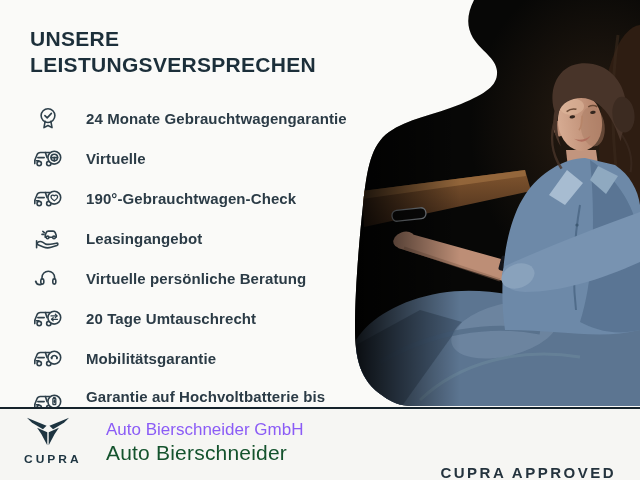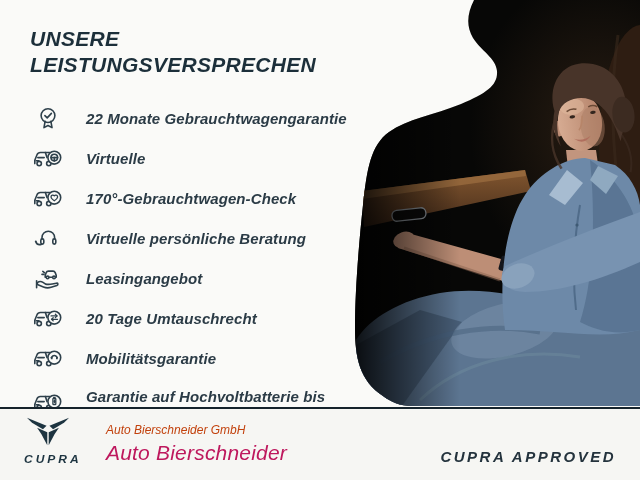--- a/index.html
+++ b/index.html
@@ -2,21 +2,21 @@
 <html><head>
 <meta charset="utf-8">
 <style>
   html,body{margin:0;padding:0;}
   body{
     width:640px;height:480px;overflow:hidden;position:relative;
     background:#fafaf8;
     font-family:"Liberation Sans","DejaVu Sans",sans-serif;
     -webkit-font-smoothing:antialiased;
   }
-  .canvas{position:absolute;inset:0;width:640px;height:480px;font-style:italic;}
+  .canvas{position:absolute;inset:0;width:640px;height:480px;}
   .photo{position:absolute;top:0;left:0;z-index:1;}
   .content{position:absolute;left:30px;top:26px;width:340px;z-index:2;}
   .content h1{
     margin:0;font-size:21px;line-height:26px;font-weight:700;
     color:#1c2f3a;letter-spacing:.3px;
   }
   ul.benefits{list-style:none;margin:28px 0 0;padding:0;}
   .row{display:flex;align-items:center;gap:20px;height:24px;margin-bottom:16px;}
   .row:last-child{align-items:flex-start;height:auto;margin-bottom:0;}
   .row:last-child .ic{margin-top:1px;}
@@ -29,24 +29,24 @@
   footer.footer{
     position:absolute;left:0;right:0;top:407px;bottom:0;z-index:3;
     background:#f6f6f3;border-top:2px solid #15232c;box-sizing:border-box;
   }
   .brand{position:absolute;left:24px;top:5px;width:66px;text-align:left;}
   .wordmark{
     margin-top:2px;font-size:12px;font-weight:700;letter-spacing:3px;
     color:#1d3440;transform:scaleY(.92);
   }
   .dealer{position:absolute;left:106px;top:13px;}
-  .dealer-small{font-size:12px;line-height:16px;color:#c2410c;font-weight:400;}
-  .dealer-large{font-size:21px;line-height:24px;color:#be185d;font-weight:400;margin-top:3px;letter-spacing:.2px;}
+  .dealer-small{font-size:17px;line-height:16px;color:#8b5cf6;font-weight:400;}
+  .dealer-large{font-size:21px;line-height:24px;color:#14532d;font-weight:400;margin-top:3px;letter-spacing:.2px;}
   .approved{
-    position:absolute;right:24px;top:39px;
+    position:absolute;right:24px;top:55px;
     font-size:15px;font-weight:700;letter-spacing:2.5px;color:#24333d;
   }
 </style>
 </head>
 <body>
 
 <div class="canvas">
 
   <svg class="photo" width="640" height="410" viewBox="0 0 640 410">
     <defs>
@@ -156,21 +156,21 @@
     <ul class="benefits">
 
       <li class="row">
         <span class="ic">
           <svg width="32" height="28" viewBox="0 0 32 26" fill="none" stroke="#2e404b" stroke-width="1.6" stroke-linecap="round" stroke-linejoin="round">
             <circle cx="16" cy="10.6" r="6.9"></circle>
             <polyline points="12.9 10.6 15.2 12.9 19.4 8.4"></polyline>
             <path d="M13.1 16.4 L12 22.6 L16 20.5 L20 22.6 L18.9 16.4"></path>
           </svg>
         </span>
-        <span class="lbl">22 Monate Gebrauchtwagengarantie</span>
+        <span class="lbl">24 Monate Gebrauchtwagengarantie</span>
       </li>
 
       <li class="row">
         <span class="ic">
           <svg width="32" height="28" viewBox="0 0 32 26" fill="none" stroke="#2e404b" stroke-width="1.6" stroke-linecap="round" stroke-linejoin="round">
             <use href="#icar"></use>
             <circle cx="22.3" cy="12.6" r="6.4" fill="#fafaf8"></circle>
             <circle cx="22.3" cy="12.6" r="3.3"></circle>
             <circle cx="22.3" cy="12.6" r="1" fill="#2e404b" stroke="none"></circle>
             <path d="M19 12.6 h2.3 M25.6 12.6 h-2.3 M22.3 13.8 v2.1"></path>
@@ -180,48 +180,48 @@
       </li>
 
       <li class="row">
         <span class="ic">
           <svg width="32" height="28" viewBox="0 0 32 26" fill="none" stroke="#2e404b" stroke-width="1.6" stroke-linecap="round" stroke-linejoin="round">
             <use href="#icar"></use>
             <circle cx="22.3" cy="12.6" r="6.4" fill="#fafaf8"></circle>
             <path d="M22.3 15.8 c-2.5-1.8-3.7-3.1-3.2-4.6 c0.4-1.2 2.1-1.5 3.2-0.5 c1.1-1 2.8-0.7 3.2 0.5 c0.5 1.5-0.7 2.8-3.2 4.6 Z" stroke-width="1.3"></path>
           </svg>
         </span>
-        <span class="lbl">170°-Gebrauchtwagen-Check</span>
-      </li>
-
-      <li class="row">
-        <span class="ic">
-          <svg width="32" height="28" viewBox="0 0 32 26" fill="none" stroke="#2e404b" stroke-width="1.6" stroke-linecap="round" stroke-linejoin="round">
-            <path d="M10 15.6 v-3.1 a6.3 6.3 0 0 1 12.6 0 v3.1"></path>
-            <rect x="8.8" y="13.9" width="3" height="5.2" rx="1.5" fill="#fafaf8"></rect>
-            <rect x="20.8" y="13.9" width="3" height="5.2" rx="1.5" fill="#fafaf8"></rect>
-            <path d="M9.2 19.4 c-2.6 0.6-4.6-0.4-5.2-2.4"></path>
-            <circle cx="3.8" cy="16.6" r="1" fill="#2e404b" stroke="none"></circle>
-          </svg>
-        </span>
-        <span class="lbl">Virtuelle persönliche Beratung</span>
+        <span class="lbl">190°-Gebrauchtwagen-Check</span>
       </li>
 
       <li class="row">
         <span class="ic">
           <svg width="32" height="28" viewBox="0 0 32 26" fill="none" stroke="#2e404b" stroke-width="1.6" stroke-linecap="round" stroke-linejoin="round">
             <path d="M13.2 10.2 l1-2.6 c0.4-1 1.1-1.5 2.2-1.5 h4.6 c1.1 0 1.8 0.5 2.2 1.5 l1 2.6 v2 h-11 z"></path>
             <circle cx="15.6" cy="12.4" r="1.3" fill="#fafaf8"></circle>
             <circle cx="22" cy="12.4" r="1.3" fill="#fafaf8"></circle>
             <path d="M10.8 6.4 l1.6 1.2 M10 9.4 h2"></path>
             <path d="M5.4 17.6 c1.8-1.4 3.8-1.4 5.6-0.2 l2.6 1.7 c2.2 0.4 4.4 0.3 6.6-0.1 l4.2-0.8 c1.7-0.3 2.1 1.7 0.5 2.2 l-5.8 1.9 c-2.6 0.8-5.2 0.7-7.7-0.3 l-6-2.4 z"></path>
             <path d="M4.6 15.8 v7"></path>
           </svg>
         </span>
         <span class="lbl">Leasingangebot</span>
+      </li>
+
+      <li class="row">
+        <span class="ic">
+          <svg width="32" height="28" viewBox="0 0 32 26" fill="none" stroke="#2e404b" stroke-width="1.6" stroke-linecap="round" stroke-linejoin="round">
+            <path d="M10 15.6 v-3.1 a6.3 6.3 0 0 1 12.6 0 v3.1"></path>
+            <rect x="8.8" y="13.9" width="3" height="5.2" rx="1.5" fill="#fafaf8"></rect>
+            <rect x="20.8" y="13.9" width="3" height="5.2" rx="1.5" fill="#fafaf8"></rect>
+            <path d="M9.2 19.4 c-2.6 0.6-4.6-0.4-5.2-2.4"></path>
+            <circle cx="3.8" cy="16.6" r="1" fill="#2e404b" stroke="none"></circle>
+          </svg>
+        </span>
+        <span class="lbl">Virtuelle persönliche Beratung</span>
       </li>
 
       <li class="row">
         <span class="ic">
           <svg width="32" height="28" viewBox="0 0 32 26" fill="none" stroke="#2e404b" stroke-width="1.6" stroke-linecap="round" stroke-linejoin="round">
             <use href="#icar"></use>
             <circle cx="22.3" cy="12.6" r="6.4" fill="#fafaf8"></circle>
             <g stroke-width="1.3">
               <polyline points="19.1 10.9 25 10.9"></polyline>
               <polyline points="23.4 9.3 25 10.9 23.4 12.5"></polyline>

